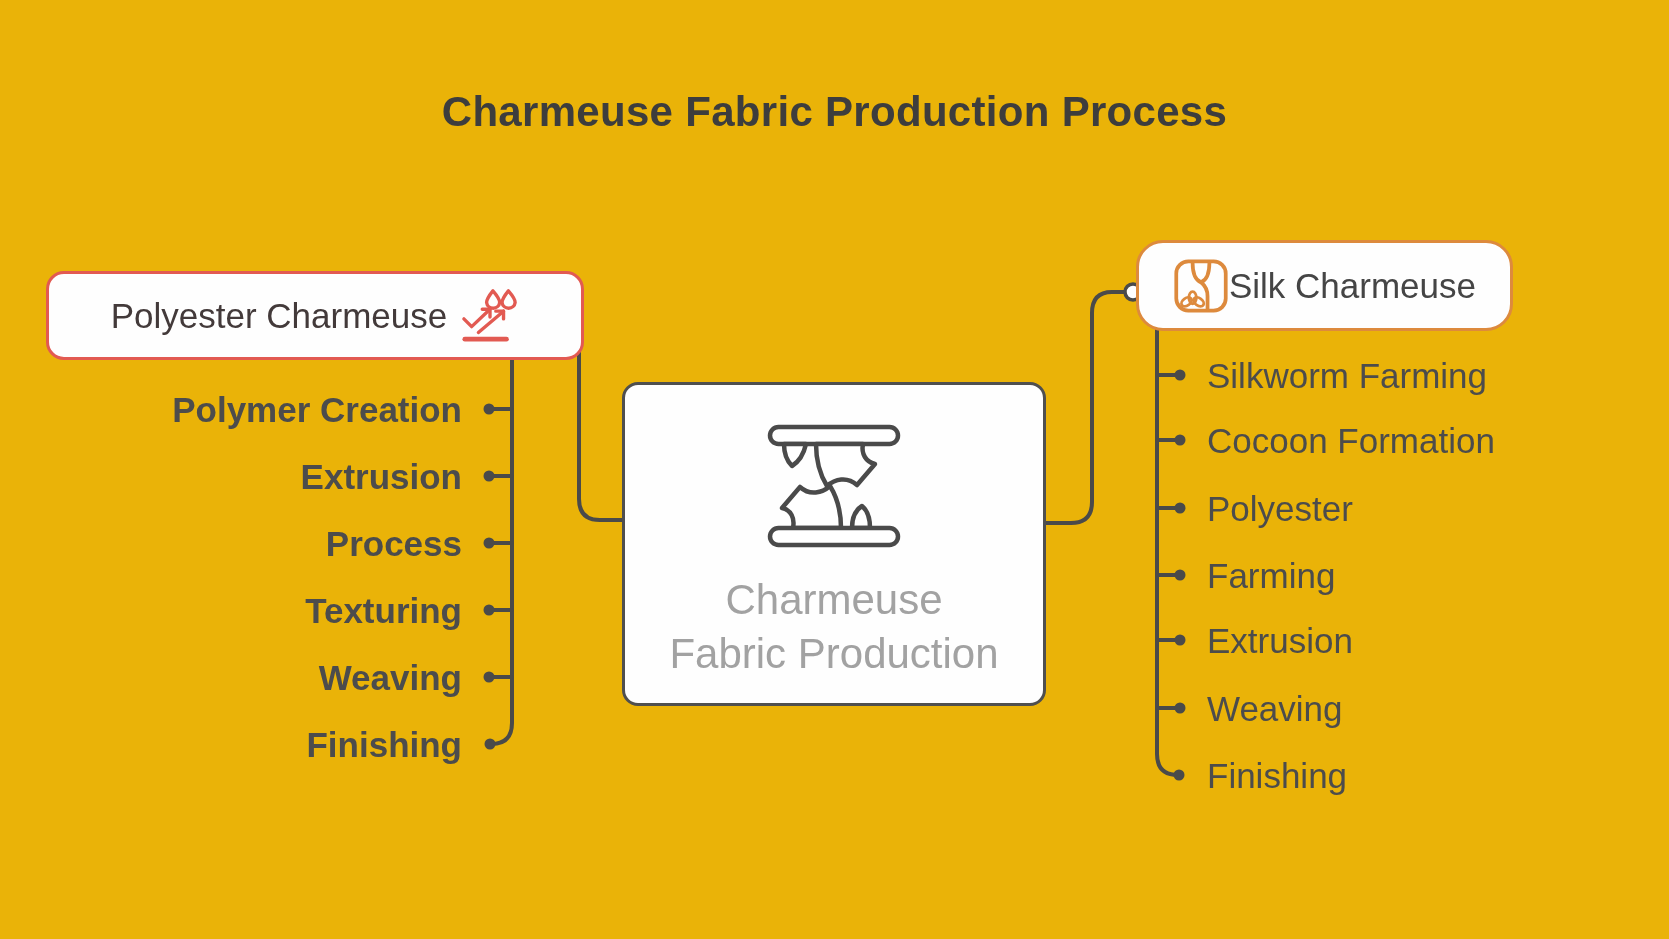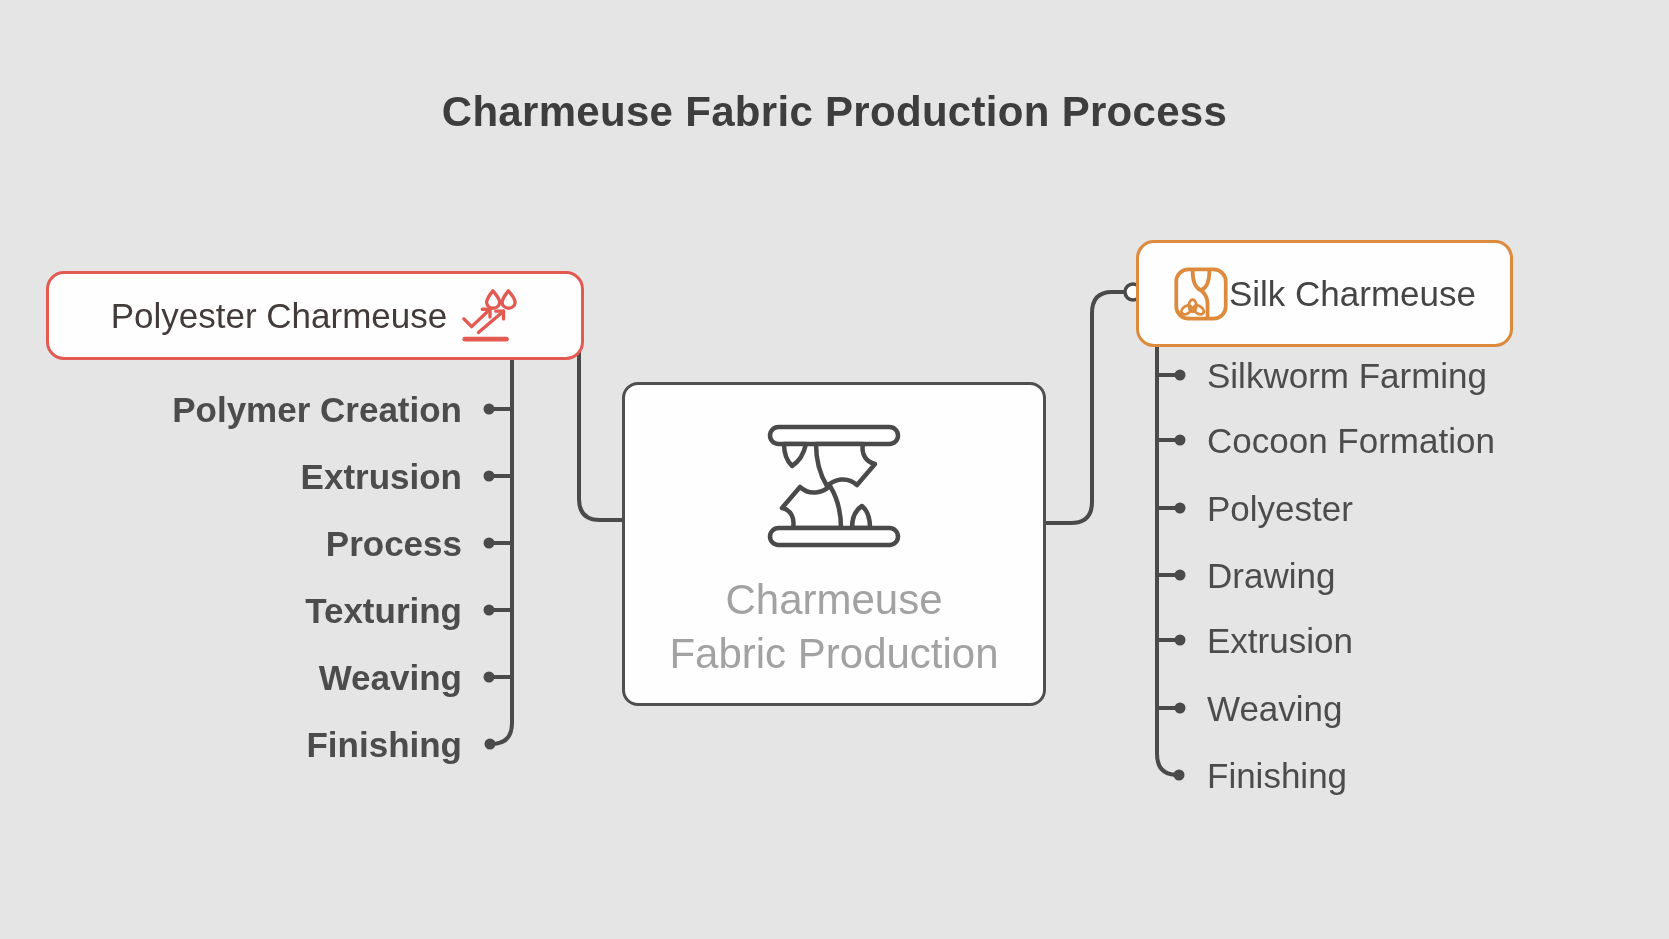--- a/index.html
+++ b/index.html
@@ -1,36 +1,36 @@
 <!DOCTYPE html>
 <html><head>
 <meta charset="utf-8">
 <style>
   html,body{margin:0;padding:0;background:#ffffff;}
   .canvas{
-    position:relative;width:1669px;height:939px;background:#e5e5e5;overflow:hidden;
+    position:relative;width:1669px;height:939px;background:#eab308;overflow:hidden;
     font-family:"Liberation Sans","DejaVu Sans",sans-serif;
   }
   .title{
     position:absolute;top:88px;left:0;width:100%;text-align:center;
     font-size:42px;line-height:48px;font-weight:bold;color:#3d3d3d;letter-spacing:.3px;
   }
   .lines{position:absolute;top:0;left:0;width:1669px;height:939px;pointer-events:none;}
   .node{
     position:absolute;display:flex;align-items:center;justify-content:center;
     background:#fefefe;box-sizing:border-box;white-space:nowrap;
   }
   .node-poly{
     left:46px;top:271px;width:538px;height:89px;gap:14px;
     border:3.5px solid #e25a52;border-radius:18px;
     font-size:35px;color:#433a3a;
   }
   .node-silk{
-    left:1136px;top:240px;width:377px;height:107px;
-    border:3.5px solid #dd8a3d;border-radius:18px;
+    left:1136px;top:240px;width:377px;height:91px;
+    border:3.5px solid #dd8a3d;border-radius:27px;
     font-size:35px;color:#454545;
   }
   .node-center{
     left:622px;top:362px;width:424px;height:324px;
     border:3.5px solid #4f4f4f;border-radius:16px;
     flex-direction:column;justify-content:flex-start;padding-top:38px;margin-top:20px;
   }
   .center-text{margin-top:24px;font-size:42px;line-height:54px;color:#a2a2a2;text-align:center;}
   .step{
     position:absolute;font-size:35px;color:#4c4c4c;white-space:nowrap;
@@ -141,18 +141,18 @@
   <div class="step step-l" style="top:409px">Polymer Creation</div>
   <div class="step step-l" style="top:476px">Extrusion</div>
   <div class="step step-l" style="top:543px">Process</div>
   <div class="step step-l" style="top:610px">Texturing</div>
   <div class="step step-l" style="top:677px">Weaving</div>
   <div class="step step-l" style="top:744px">Finishing</div>
 
   <div class="step step-r" style="top:375px">Silkworm Farming</div>
   <div class="step step-r" style="top:440px">Cocoon Formation</div>
   <div class="step step-r" style="top:508px">Polyester</div>
-  <div class="step step-r" style="top:575px">Drawing</div>
+  <div class="step step-r" style="top:575px">Farming</div>
   <div class="step step-r" style="top:640px">Extrusion</div>
   <div class="step step-r" style="top:708px">Weaving</div>
   <div class="step step-r" style="top:775px">Finishing</div>
 
 </div>
 
 </body></html>

